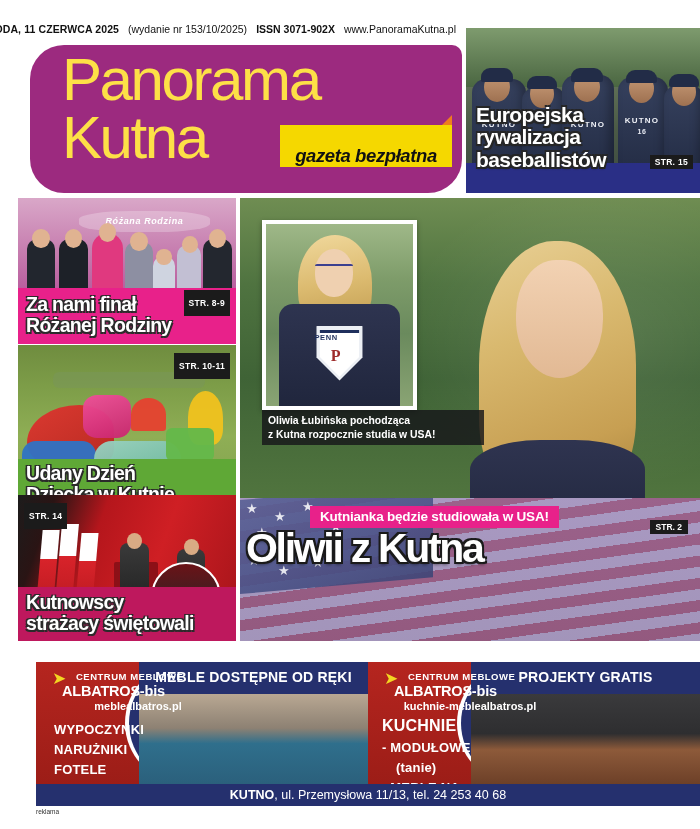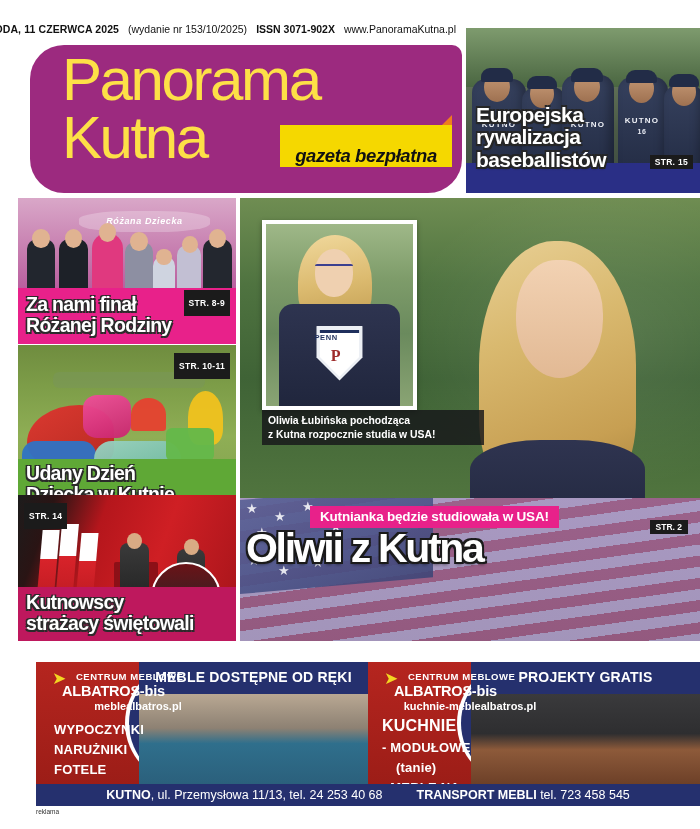--- a/index.html
+++ b/index.html
@@ -429,21 +429,21 @@
     <div class="bb-head-txt">
       <span>Europejska</span><br>
       <span>rywalizacja</span><br>
       <span>baseballistów</span>
     </div>
     <div class="bb-str">STR. 15</div>
   </div>
 
   <div class="teaser" id="teaser1">
     <div class="t-photo">
-      <div class="rr-banner">Różana Dziecka</div>
+      <div class="rr-banner">Różana Rodzina</div>
       <div class="rr-person" style="left:4%;  width:13%; height:46%; background:#22262e;"></div>
       <div class="rr-face" style="left:6.5%; bottom:66%; width:8%; height:13%;"></div>
       <div class="rr-person" style="left:19%; width:13%; height:46%; background:#1d2128;"></div>
       <div class="rr-face" style="left:21.5%; bottom:66%; width:8%; height:13%;"></div>
       <div class="rr-person" style="left:34%; width:14%; height:50%; background:#e0397f; border-radius:16px 16px 0 0;"></div>
       <div class="rr-face" style="left:37%;  bottom:70%; width:8%;  height:13%;"></div>
       <div class="rr-person" style="left:49%; width:13%; height:44%; background:#8d8fa2;"></div>
       <div class="rr-face" style="left:51.5%; bottom:64%; width:8%; height:13%;"></div>
       <div class="rr-person" style="left:62%; width:10%; height:34%; background:#cfd4e0;"></div>
       <div class="rr-face" style="left:63.5%; bottom:54%; width:7%; height:11%;"></div>
@@ -581,19 +581,18 @@
         <div class="big">KUCHNIE</div>
         <div>- MODUŁOWE</div>
         <div class="ind">(tanie)</div>
         <div>- MEBLE NA</div>
 
       </div>
     </div>
 
     <div class="ad-footer">
       <span><b>KUTNO</b><span>, ul. Przemysłowa 11/13, tel. 24 253 40 68</span></span>
-      <span><b>TRANSPORT MEBLI</b><span> tel. 723 458 545</span></span>
     </div>
 
     <div class="reklama">reklama</div>
   </div>
 
 </div>
 
 </body></html>

